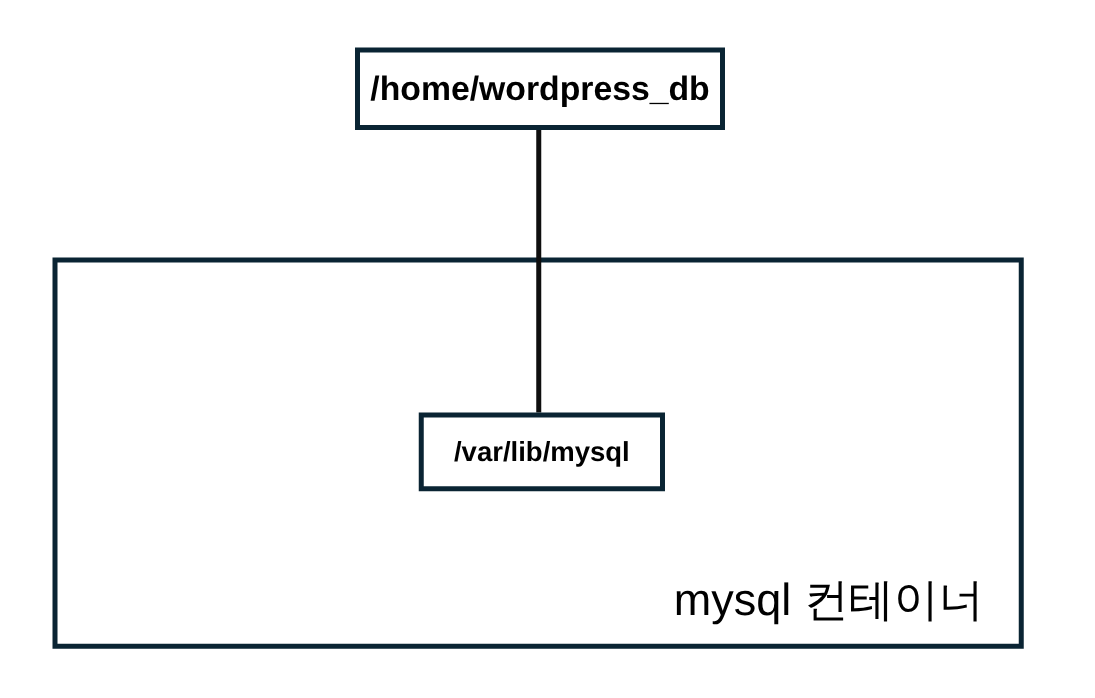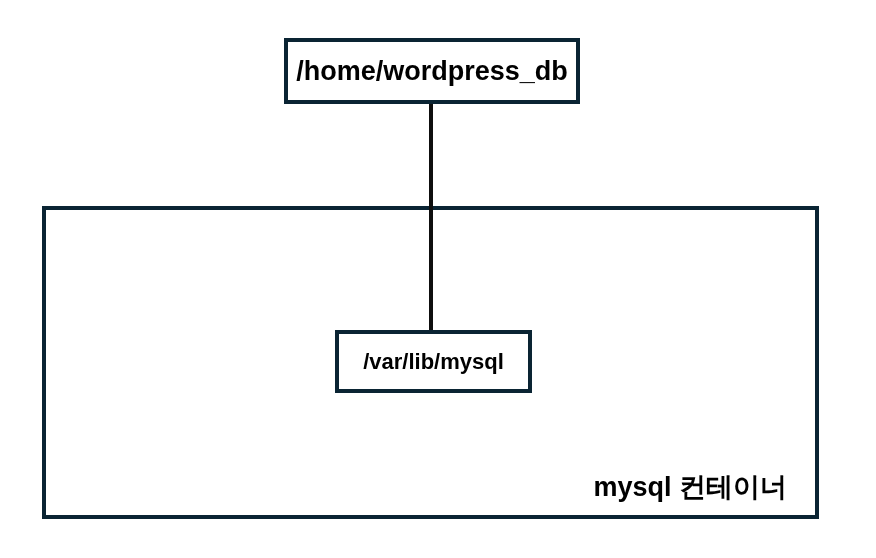--- a/index.html
+++ b/index.html
@@ -61,22 +61,22 @@
     width: 777px;
     height: 313px;
     border: 4px solid var(--box-border);
     background: transparent;
     z-index: 0;
   }
   .container-label {
     position: absolute;
     right: 28px;
     bottom: 10px;
-    font-size: 27px;
-    font-weight: bold;
+    font-size: 36px;
+    font-weight: normal;
     color: var(--text);
     white-space: nowrap;
   }
   .connector {
     position: absolute;
     left: 429px;
     top: 102px;
     width: 4px;
     height: 230px;
     background: var(--connector);

